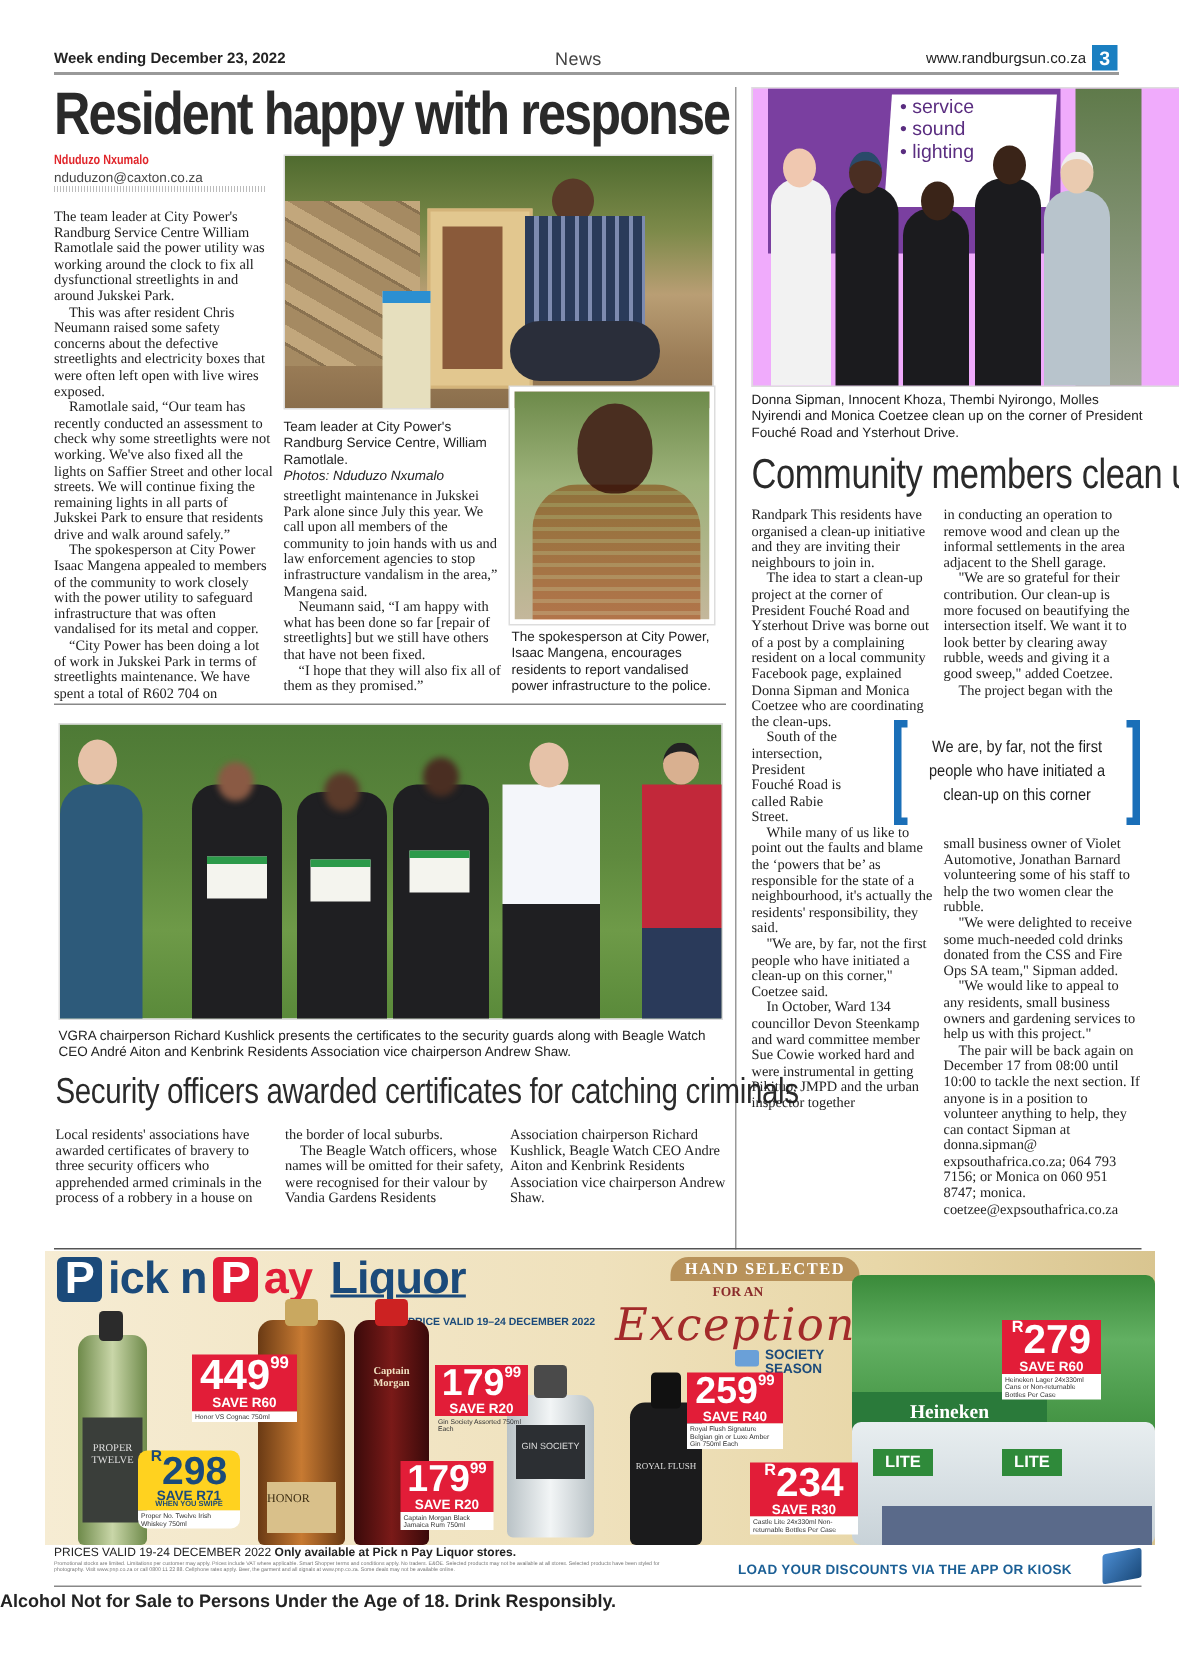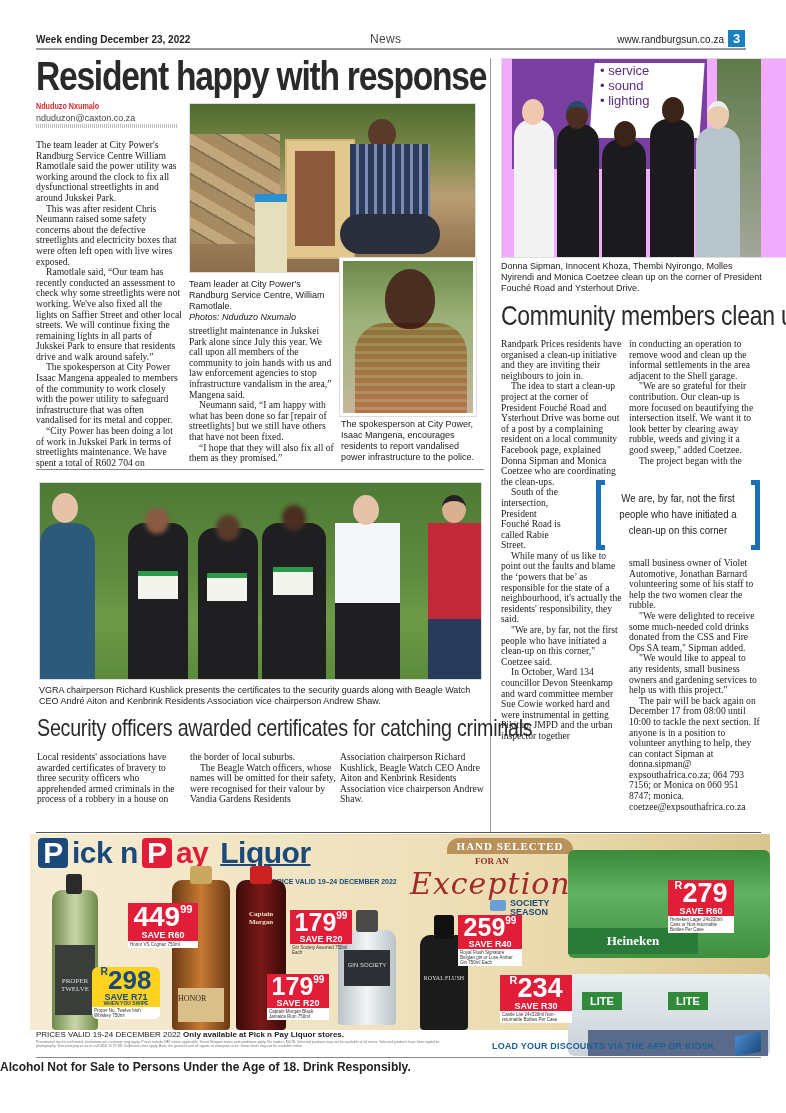--- a/index.html
+++ b/index.html
@@ -164,21 +164,21 @@
   <div class="abs" style="left:148px;top:60px;width:44px;height:140px;background:#1b1b1e;border-radius:18px 18px 0 0"></div>
   <div class="abs" style="left:160px;top:38px;width:22px;height:26px;background:#3a2418;border-radius:50%"></div>
   <div class="abs" style="left:194px;top:68px;width:44px;height:132px;background:#b8c4cc;border-radius:18px 18px 0 0"></div>
   <div class="abs" style="left:205px;top:42px;width:22px;height:28px;background:#eacbb0;border-radius:50%;border-top:5px solid #eee"></div>
 </div>
 <div class="abs cap" style="left:501px;top:261px;width:262px">Donna Sipman, Innocent Khoza, Thembi Nyirongo, Molles Nyirendi and Monica Coetzee clean up on the corner of President Fouché Road and Ysterhout Drive.</div>
 
 <div class="abs sec-head" style="left:501px;top:300px;font-size:28px">Community members clean up</div>
 
 <div class="abs body" style="left:501px;top:339px;width:122px">
-  <p class="first">Randpark Prices residents have organised a clean-up initiative and they are inviting their neighbours to join in.</p>
+  <p class="first">Randpark This residents have organised a clean-up initiative and they are inviting their neighbours to join in.</p>
   <p>The idea to start a clean-up project at the corner of President Fouché Road and Ysterhout Drive was borne out of a post by a complaining resident on a local community Facebook page, explained Donna Sipman and Monica Coetzee who are coordinating the clean-ups.</p>
   <p style="width:66px">South of the intersection, President Fouché Road is called Rabie Street.</p>
   <p>While many of us like to point out the faults and blame the ‘powers that be’ as responsible for the state of a neighbourhood, it's actually the residents' responsibility, they said.</p>
   <p>"We are, by far, not the first people who have initiated a clean-up on this corner," Coetzee said.</p>
   <p>In October, Ward 134 councillor Devon Steenkamp and ward committee member Sue Cowie worked hard and were instrumental in getting Pikitup, JMPD and the urban inspector together</p>
 </div>
 
 <div class="abs body" style="left:629px;top:339px;width:132px">
   <p class="first">in conducting an operation to remove wood and clean up the informal settlements in the area adjacent to the Shell garage.</p>
   <p>"We are so grateful for their contribution. Our clean-up is more focused on beautifying the intersection itself. We want it to look better by clearing away rubble, weeds and giving it a good sweep," added Coetzee.</p>
@@ -213,21 +213,21 @@
 <div class="abs hand"><span class="arc">HAND SELECTED</span></div>
 <div class="abs forn">FOR AN</div>
 <div class="abs except">Exceptional</div>
 <div class="abs fest-ic"></div>
 <div class="abs festive">
   <div>SOCIETY</div>
   <div>SEASON</div>
 </div>
 
 <div class="bottle" style="left:52px;top:890px;width:46px;height:140px;background:linear-gradient(90deg,#6e8a4a,#c9d6a8,#6e8a4a)">
-  <div class="abs" style="left:3px;top:55px;width:40px;height:70px;background:#3a3e3a;color:#ddd;font-family:'Liberation Serif',serif;font-size:7px;text-align:center;padding-top:32px">PROPER TWELVE</div>
+  <div class="abs" style="left:3px;top:55px;width:40px;height:70px;background:#3a3e3a;color:#ddd;font-family:'Liberation Serif',serif;font-size:7px;text-align:center;padding-top:16px">PROPER TWELVE</div>
 </div>
 <div class="neck" style="left:66px;top:874px;width:16px;height:20px;background:#2b2b2b"></div>
 
 <div class="bottle" style="left:172px;top:880px;width:58px;height:150px;background:linear-gradient(90deg,#6a3a14,#c77a32,#6a3a14)">
   <div class="abs" style="left:6px;top:108px;width:46px;height:34px;background:#d9c08a;color:#3a2a10;font-family:'Liberation Serif',serif;font-size:8px;text-align:left;padding-top:6px">HONOR</div>
 </div>
 <div class="neck" style="left:190px;top:866px;width:22px;height:18px;background:#c9a860"></div>
 
 <div class="bottle" style="left:236px;top:880px;width:50px;height:150px;background:linear-gradient(90deg,#3a0a0a,#7a1a18,#3a0a0a)">
   <div class="abs" style="left:3px;top:30px;width:44px;height:16px;color:#f0e0c0;font-family:'Liberation Serif',serif;font-weight:bold;font-size:7px;text-align:center">Captain Morgan</div>
@@ -240,21 +240,21 @@
 <div class="neck" style="left:356px;top:910px;width:22px;height:22px;background:#4a4a4a"></div>
 
 <div class="bottle" style="left:420px;top:935px;width:48px;height:95px;background:#1b1b1c">
   <div class="abs" style="left:0;top:40px;width:48px;height:20px;color:#ddd;font-family:'Liberation Serif',serif;font-size:6px;text-align:center">ROYAL FLUSH</div>
 </div>
 <div class="neck" style="left:434px;top:915px;width:20px;height:24px;background:#111"></div>
 
 <div class="crate" style="left:568px;top:836px;width:202px;height:108px;background:linear-gradient(180deg,#3a8a3a,#62b062 40%,#3f8f3f);margin-top:14px;">
   <div class="abs" style="left:0;top:78px;width:130px;height:26px;background:#2a7a3a;color:#fff;font-family:'Liberation Serif',serif;font-weight:bold;font-size:13px;text-align:center;line-height:26px">Heineken</div>
 </div>
-<div class="crate" style="left:568px;top:948px;width:202px;height:82px;background:linear-gradient(180deg,#e8eef0,#c8d2d8);margin-top:26px;">
+<div class="crate" style="left:568px;top:948px;width:202px;height:82px;background:linear-gradient(180deg,#e8eef0,#c8d2d8);">
   <div class="abs" style="left:14px;top:18px;width:40px;height:18px;background:#2f8a3a;color:#fff;font-family:'Liberation Sans',sans-serif;font-weight:bold;font-size:11px;text-align:center;line-height:18px">LITE</div>
   <div class="abs" style="left:100px;top:18px;width:40px;height:18px;background:#2f8a3a;color:#fff;font-family:'Liberation Sans',sans-serif;font-weight:bold;font-size:11px;text-align:center;line-height:18px">LITE</div>
   <div class="abs" style="left:20px;top:56px;width:180px;height:26px;background:#5a6a8a"></div>
 </div>
 
 <div class="pricebox" style="left:128px;top:903px;width:70px;height:38px">
   <span class="big" style="font-size:28px"><span>449</span><sup>99</sup></span>
   <span class="save">SAVE R60</span>
 </div>
 <div class="pdesc" style="left:128px;top:941px;width:70px">Honor VS Cognac 750ml</div>

